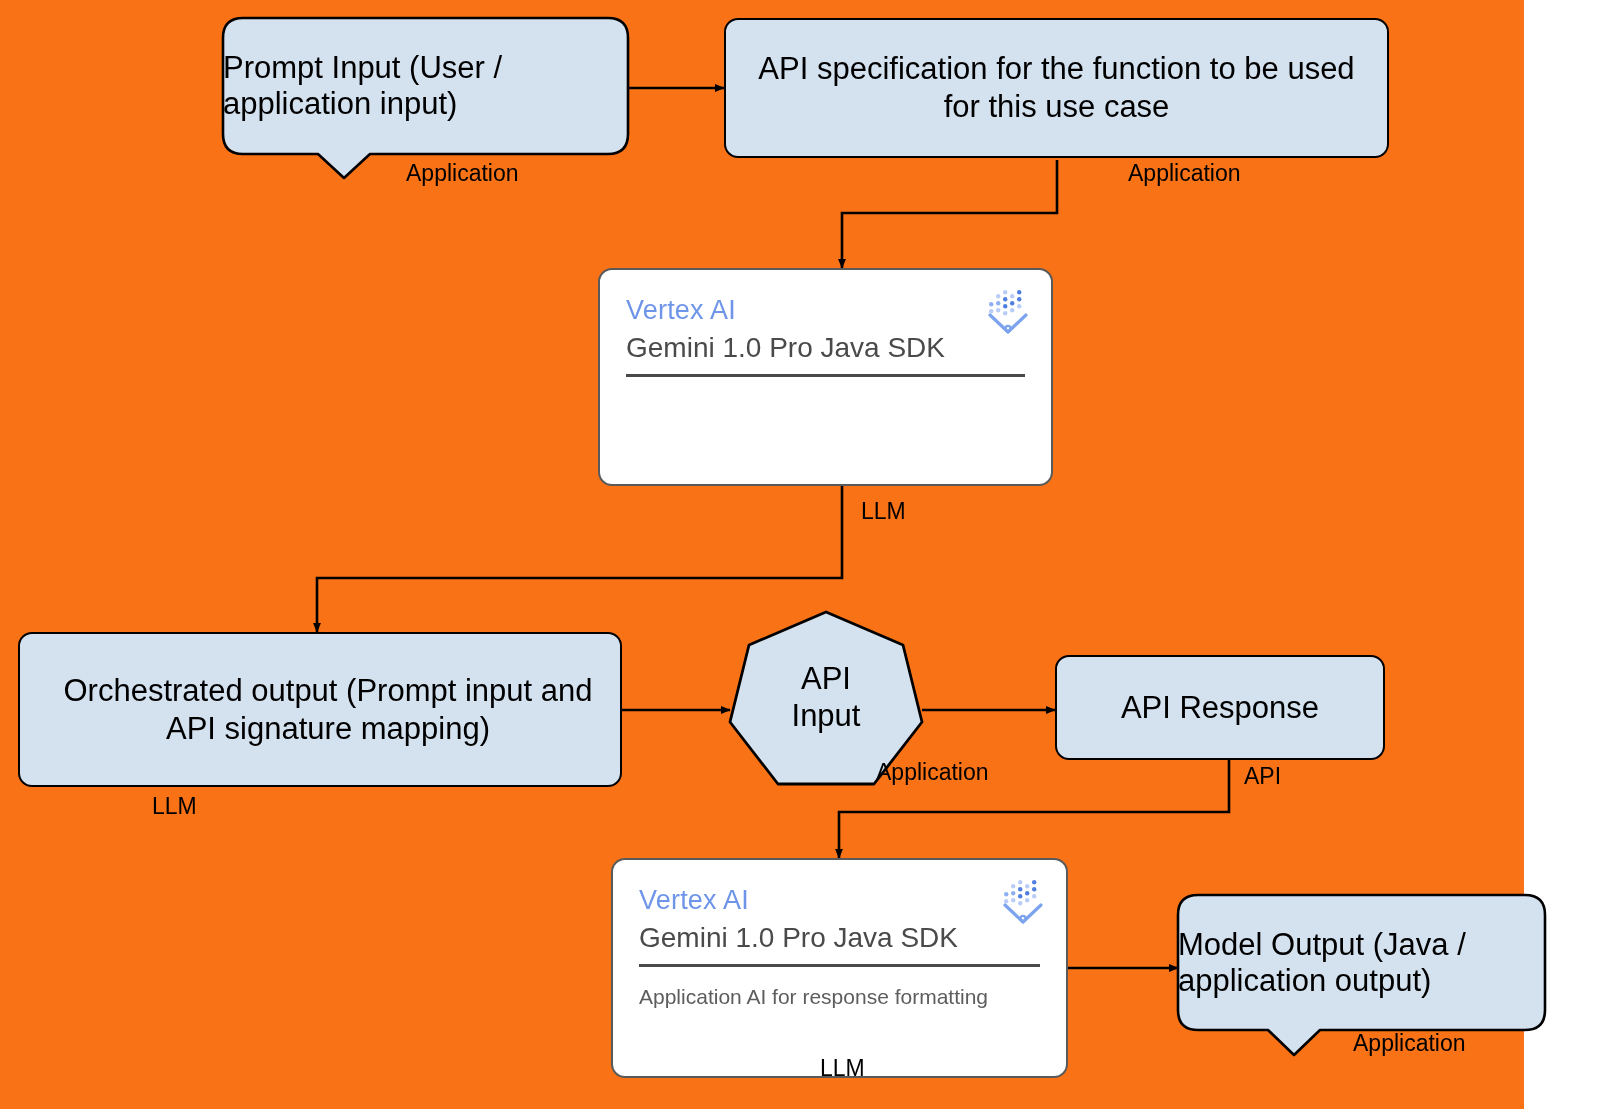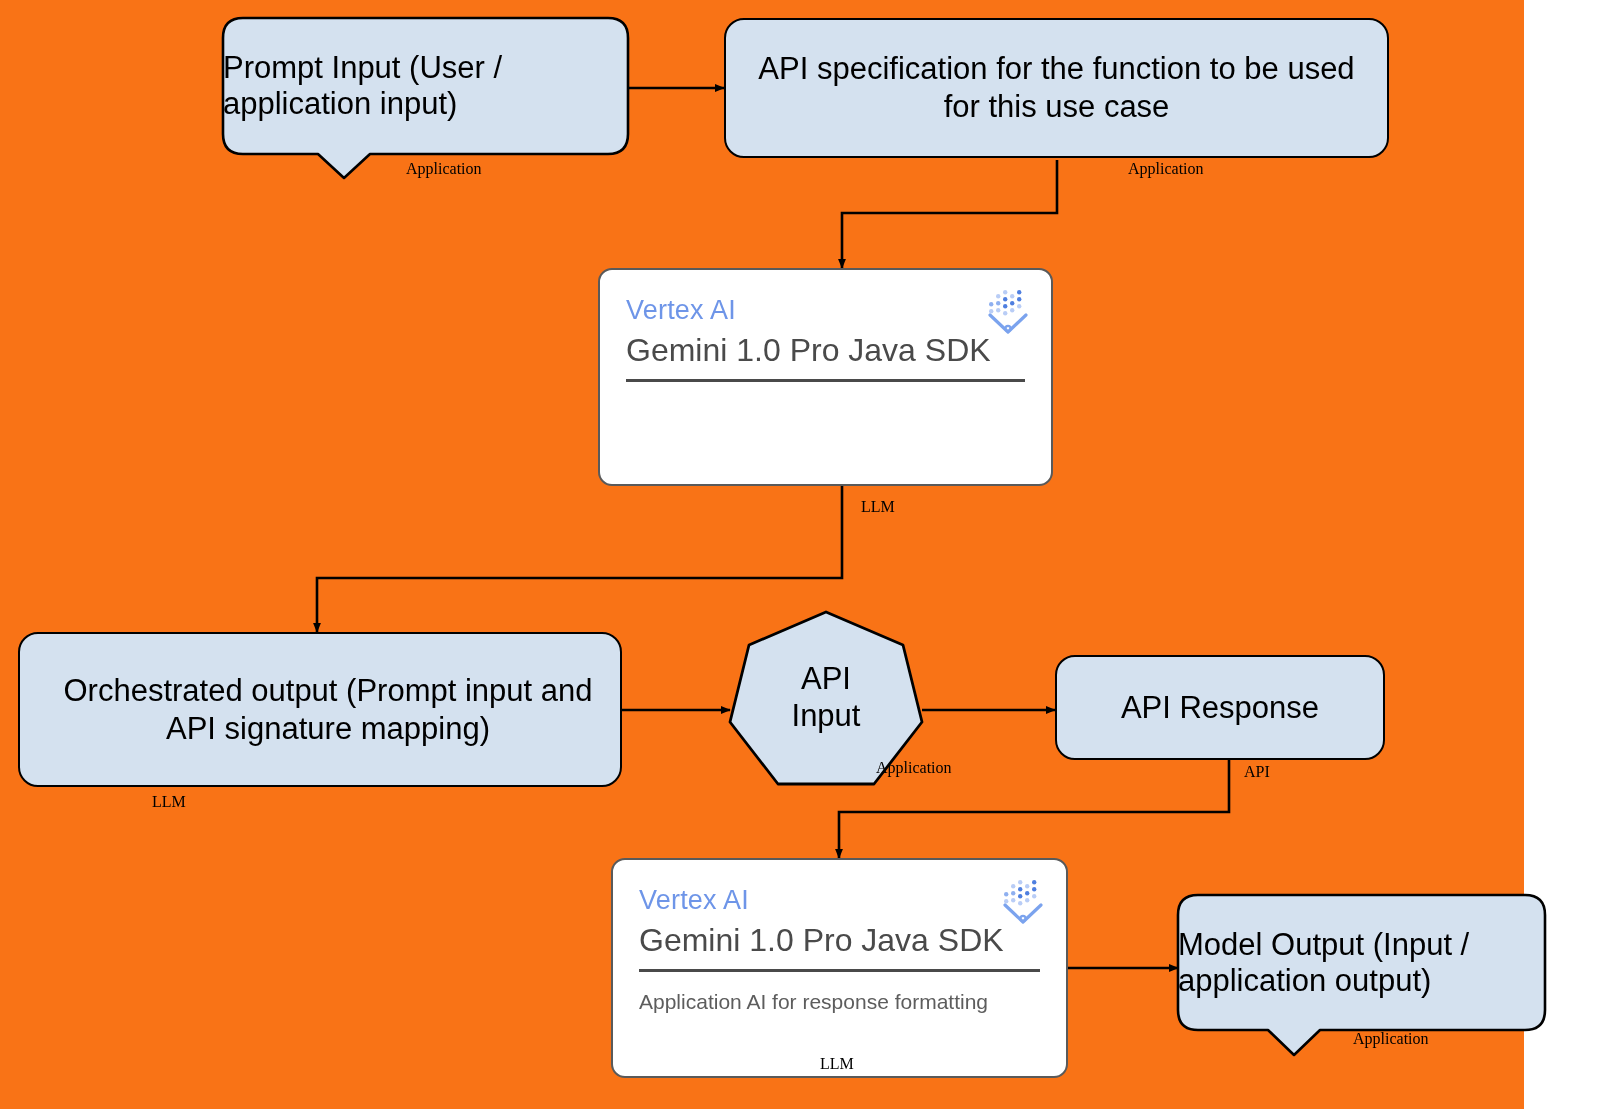--- a/index.html
+++ b/index.html
@@ -4,38 +4,38 @@
 <style>
   html,body{margin:0;padding:0;background:#ffffff;}
   body{width:1600px;height:1109px;font-family:"Liberation Sans",sans-serif;overflow:hidden;}
   #stage{position:relative;width:1524px;height:1109px;background:#f97316;}
 
   svg.layer{position:absolute;left:0;top:0;width:1600px;height:1109px;pointer-events:none;}
 
   .node{position:absolute;box-sizing:border-box;display:flex;align-items:center;justify-content:center;}
 
   .bluebox{
-    background:#d4e1ef;border:2.5px solid #000;border-radius:20px;
+    background:#d4e1ef;border:2.5px solid #000;border-radius:14px;
     color:#000;text-align:center;line-height:1.22;
   }
   .bluebox .txt{padding:0 14px;display:block;width:100%;}
 
   .edge-label{
-    position:absolute;font-size:16px;color:#000;white-space:nowrap;
-    font-family:Liberation Serif, serif;
+    position:absolute;font-size:23px;color:#000;white-space:nowrap;
+    font-family:Liberation Sans, sans-serif;
   }
 
   
   .vcard{
     position:absolute;box-sizing:border-box;background:#ffffff;
     border:2px solid #5a5a5a;border-radius:14px;
   }
   .vcard .vinner{position:relative;width:100%;height:100%;padding:24px 26px 16px 26px;box-sizing:border-box;}
   .vcard .vtitle{color:#6e95e8;font-size:27px;font-weight:400;letter-spacing:.2px;line-height:1.25;}
-  .vcard .vsub{color:#4a4a4a;font-size:32px;font-weight:400;line-height:1.3;margin-top:2px;white-space:nowrap;}
+  .vcard .vsub{color:#4a4a4a;font-size:28px;font-weight:400;line-height:1.3;margin-top:2px;white-space:nowrap;}
   .vcard .vrule{height:3px;background:#4a4a4a;margin:8px 0 0 0;}
   .vcard .vdesc{color:#5d5d5d;font-size:21px;margin-top:18px;white-space:nowrap;}
   .vcard .vlogo{position:absolute;right:22px;top:18px;width:42px;height:46px;}
 
   .hept{position:absolute;}
   .hept .heptlabel{
     position:absolute;left:0;top:0;width:100%;height:100%;
     display:flex;flex-direction:column;align-items:center;justify-content:center;
     font-size:31px;color:#000;line-height:1.18;
   }
@@ -82,21 +82,21 @@
 
     <polygon points="826,612 903,645 922,722 874,784 778,784 730,722 749,645" fill="#d4e1ef" stroke="#000" stroke-width="2.8" stroke-linejoin="round"></polygon>
   </svg>
 
   <div class="node" style="left:223px;top:18px;width:405px;height:136px;">
     <span class="txt" style="font-size:31px;">Prompt Input (User / application input)</span>
   </div>
   <div class="edge-label" style="left:406px;top:160px;">Application</div>
 
   <div class="node" style="left:1178px;top:895px;width:367px;height:135px;">
-    <span class="txt" style="font-size:31px;">Model Output (Input / application output)</span>
+    <span class="txt" style="font-size:31px;">Model Output (Java / application output)</span>
   </div>
   <div class="edge-label" style="left:1353px;top:1030px;">Application</div>
 
   <div class="hept" style="left:730px;top:612px;width:192px;height:172px;">
     <div class="heptlabel">
       <span>API</span>
       <span>Input</span>
     </div>
   </div>
   <div class="edge-label" style="left:876px;top:759px;">Application</div>

